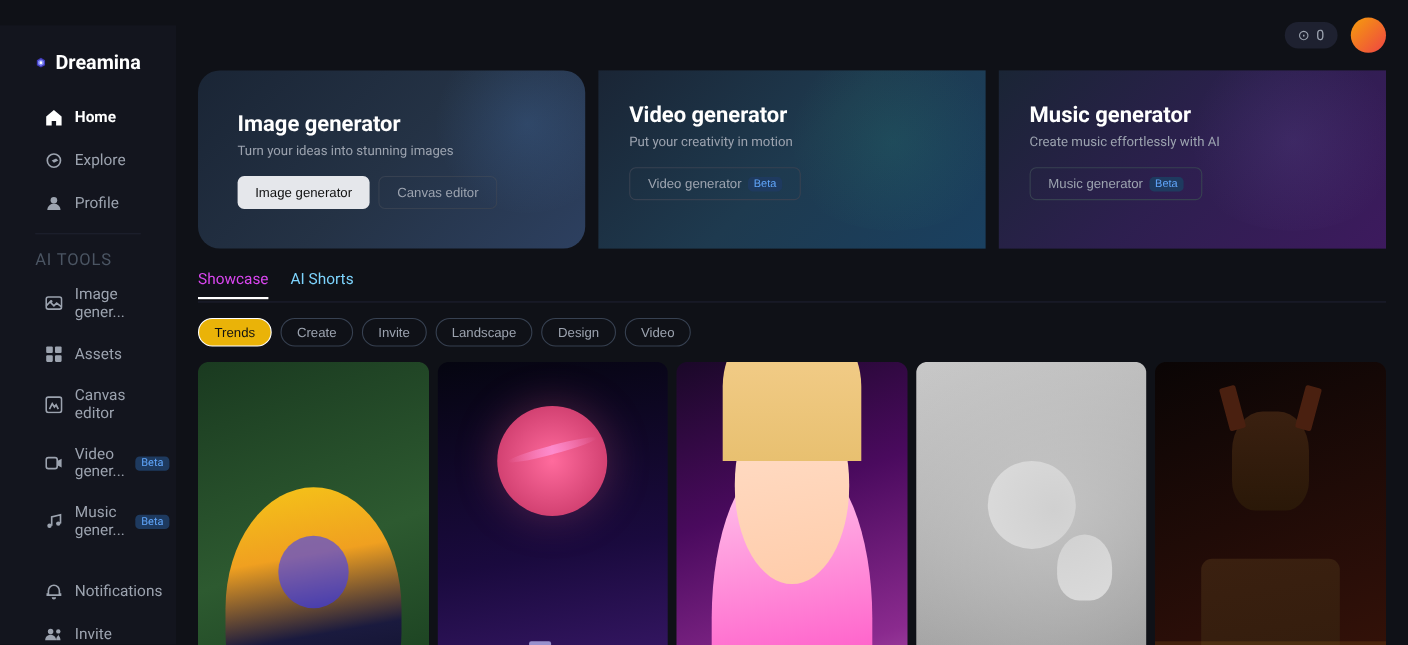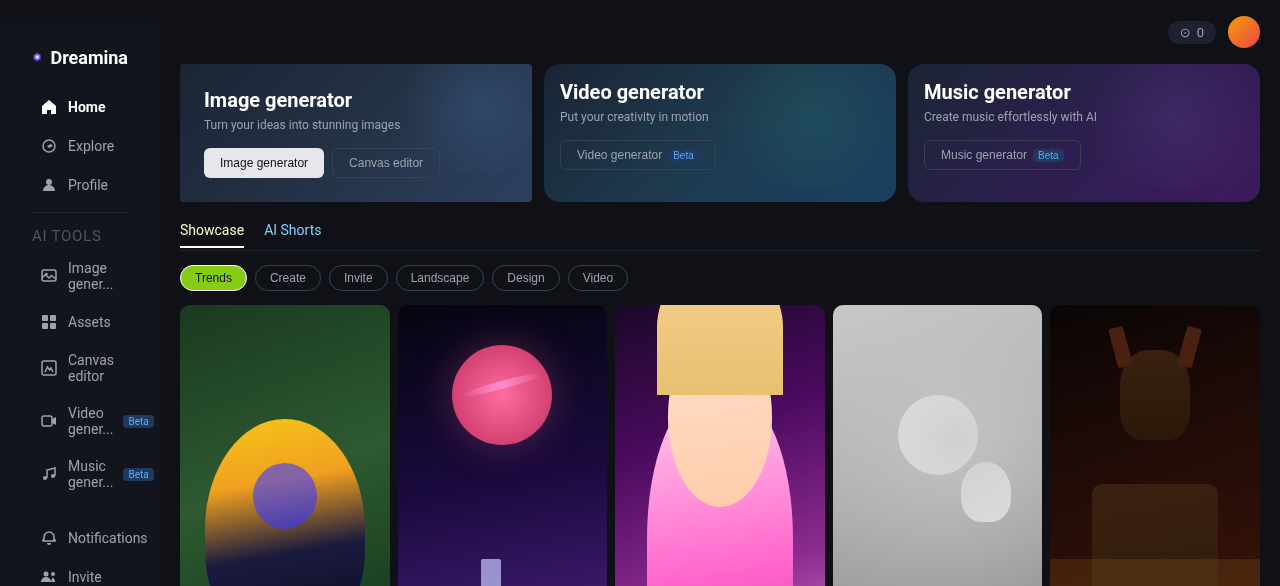--- a/index.html
+++ b/index.html
@@ -133,30 +133,30 @@
 
     
     .hero-cards {
       display: grid;
       grid-template-columns: 1fr 1fr 1fr;
       gap: 12px;
       margin-bottom: 20px;
     }
 
     .hero-card {
-      border-radius: 16px;
-      padding: 16px;
+      border-radius: 0;
+      padding: 28px;
       position: relative;
       overflow: hidden;
       min-height: 120px;
     }
 
     .hero-card-image {
-      border-radius: 4px;
-      padding: 24px;
+      border-radius: 20px;
+      padding: 36px;
       position: relative;
       overflow: hidden;
       min-height: 120px;
       background: linear-gradient(135deg, #1a2535 0%, #243245 50%, #2d4060 100%);
     }
 
     .hero-card-video {
       background: linear-gradient(135deg, #1a2535 0%, #1e3a4f 50%, #1a4060 100%);
     }
 
@@ -227,21 +227,21 @@
 
     .tab {
       font-size: 14px;
       color: #7dd3fc;
       cursor: pointer;
       padding-bottom: 8px;
       border-bottom: 2px solid transparent;
     }
 
     .tab.active {
-      color: #fef9c3;
+      color: #d946ef;
       border-bottom-color: #fff;
     }
 
     
     .filters {
       display: flex;
       gap: 8px;
       margin-bottom: 14px;
     }
 
@@ -249,21 +249,21 @@
       padding: 5px 14px;
       border-radius: 20px;
       font-size: 12px;
       cursor: pointer;
       border: 1px solid #374151;
       color: #9ca3af;
       background: transparent;
     }
 
     .filter-pill.active {
-      background: #84cc16;
+      background: #eab308;
       color: #111;
       border-color: #fff;
     }
 
   </style>
 </head>
 <body>
 
 <nav class="sidebar">
   <div class="logo">

